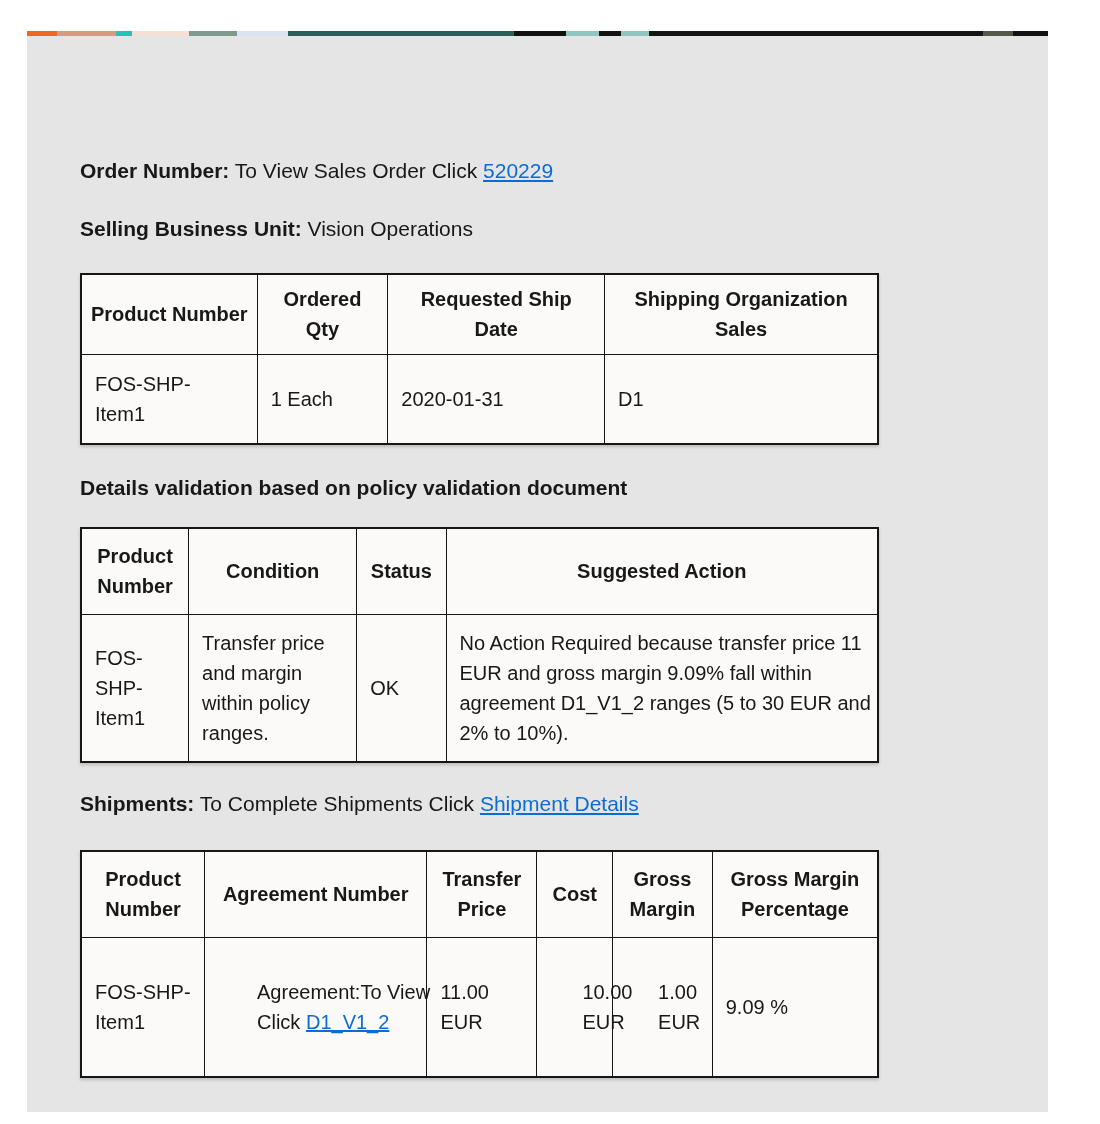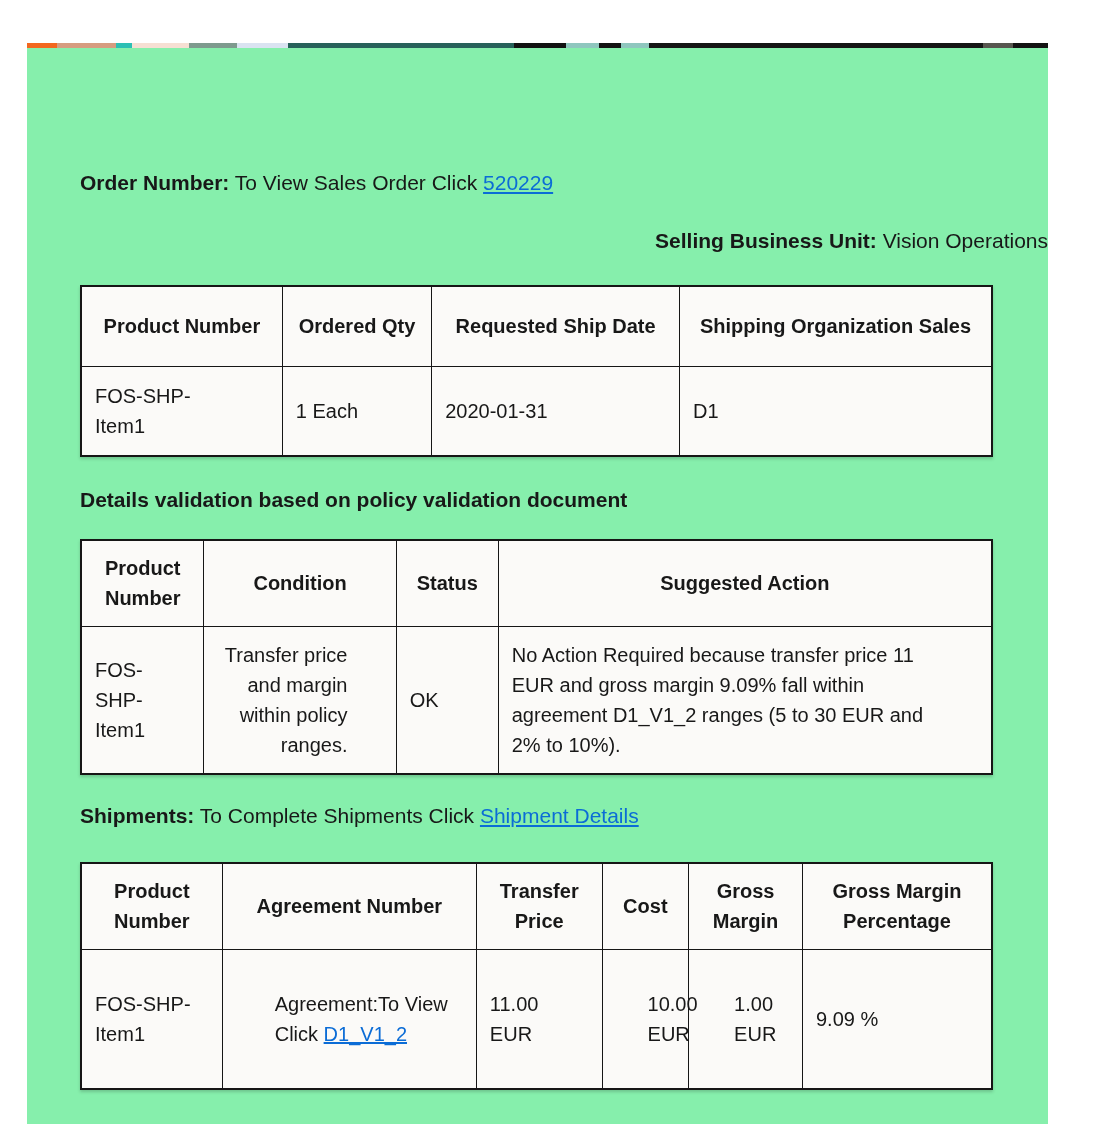--- a/index.html
+++ b/index.html
@@ -10,23 +10,23 @@
   * { box-sizing: border-box; }
   html, body {
     margin: 0; padding: 0;
     width: 1100px; height: 1124px;
     background: #ffffff;
     font-family: "Liberation Sans", sans-serif;
     color: var(--text);
   }
   .panel {
     position: absolute;
-    left: 27px; top: 43px;
+    left: 27px; top: 31px;
     width: 1021px; height: 1081px;
-    background: #86efac;
+    background: #e5e5e5;
     overflow: hidden;
   }
   .strip {
     display: flex;
     width: 100%; height: 5px;
   }
   .strip > div { height: 100%; }
   .content {
     padding: 123px 0 0 53px;
   }
@@ -34,28 +34,28 @@
     margin: 0;
     font-size: 21px;
     line-height: 24px;
   }
   b { font-weight: 700; }
   a {
     color: var(--link);
     text-decoration: underline;
     cursor: pointer;
   }
-  .mt-bu     { margin-top: 34px; text-align: right; }
+  .mt-bu     { margin-top: 34px; }
   .mt-t1     { margin-top: 32px; }
   .mt-head   { margin-top: 31px; }
   .mt-t2     { margin-top: 27px; }
   .mt-ship   { margin-top: 29px; }
   .mt-t3     { margin-top: 34px; }
   table {
-    width: 913px;
+    width: 799px;
     border-collapse: collapse;
     background: #FBFAF8;
     border: 2px solid var(--border);
     box-shadow: 0 2px 3px rgba(0,0,0,0.18);
     table-layout: fixed;
   }
   th, td { border: 1px solid var(--border); }
   th {
     font-size: 20px;
     font-weight: 700;
@@ -73,21 +73,21 @@
   }
   .t1 thead tr { height: 80px; }
   .t1 tbody tr { height: 90px; }
   .t2 thead tr { height: 86px; }
   .t2 tbody tr { height: 148px; }
   .t3 thead tr { height: 86px; }
   .t3 tbody tr { height: 140px; }
   .clamp { display: inline-block; }
   .c105 { width: 105px; }
   .c60  { width: 60px; }
-  .c130 { width: 130px; text-align: right; }
+  .c130 { width: 130px; }
   .c415 { width: 415px; }
   .c110 { width: 110px; }
   .c185 { width: 185px; margin-left: 39px; }
   .c70  { width: 70px; }
   .c62  { width: 62px; margin-left: 32px; }
 </style>
 </head>
 <body>
 
 <div class="panel">

